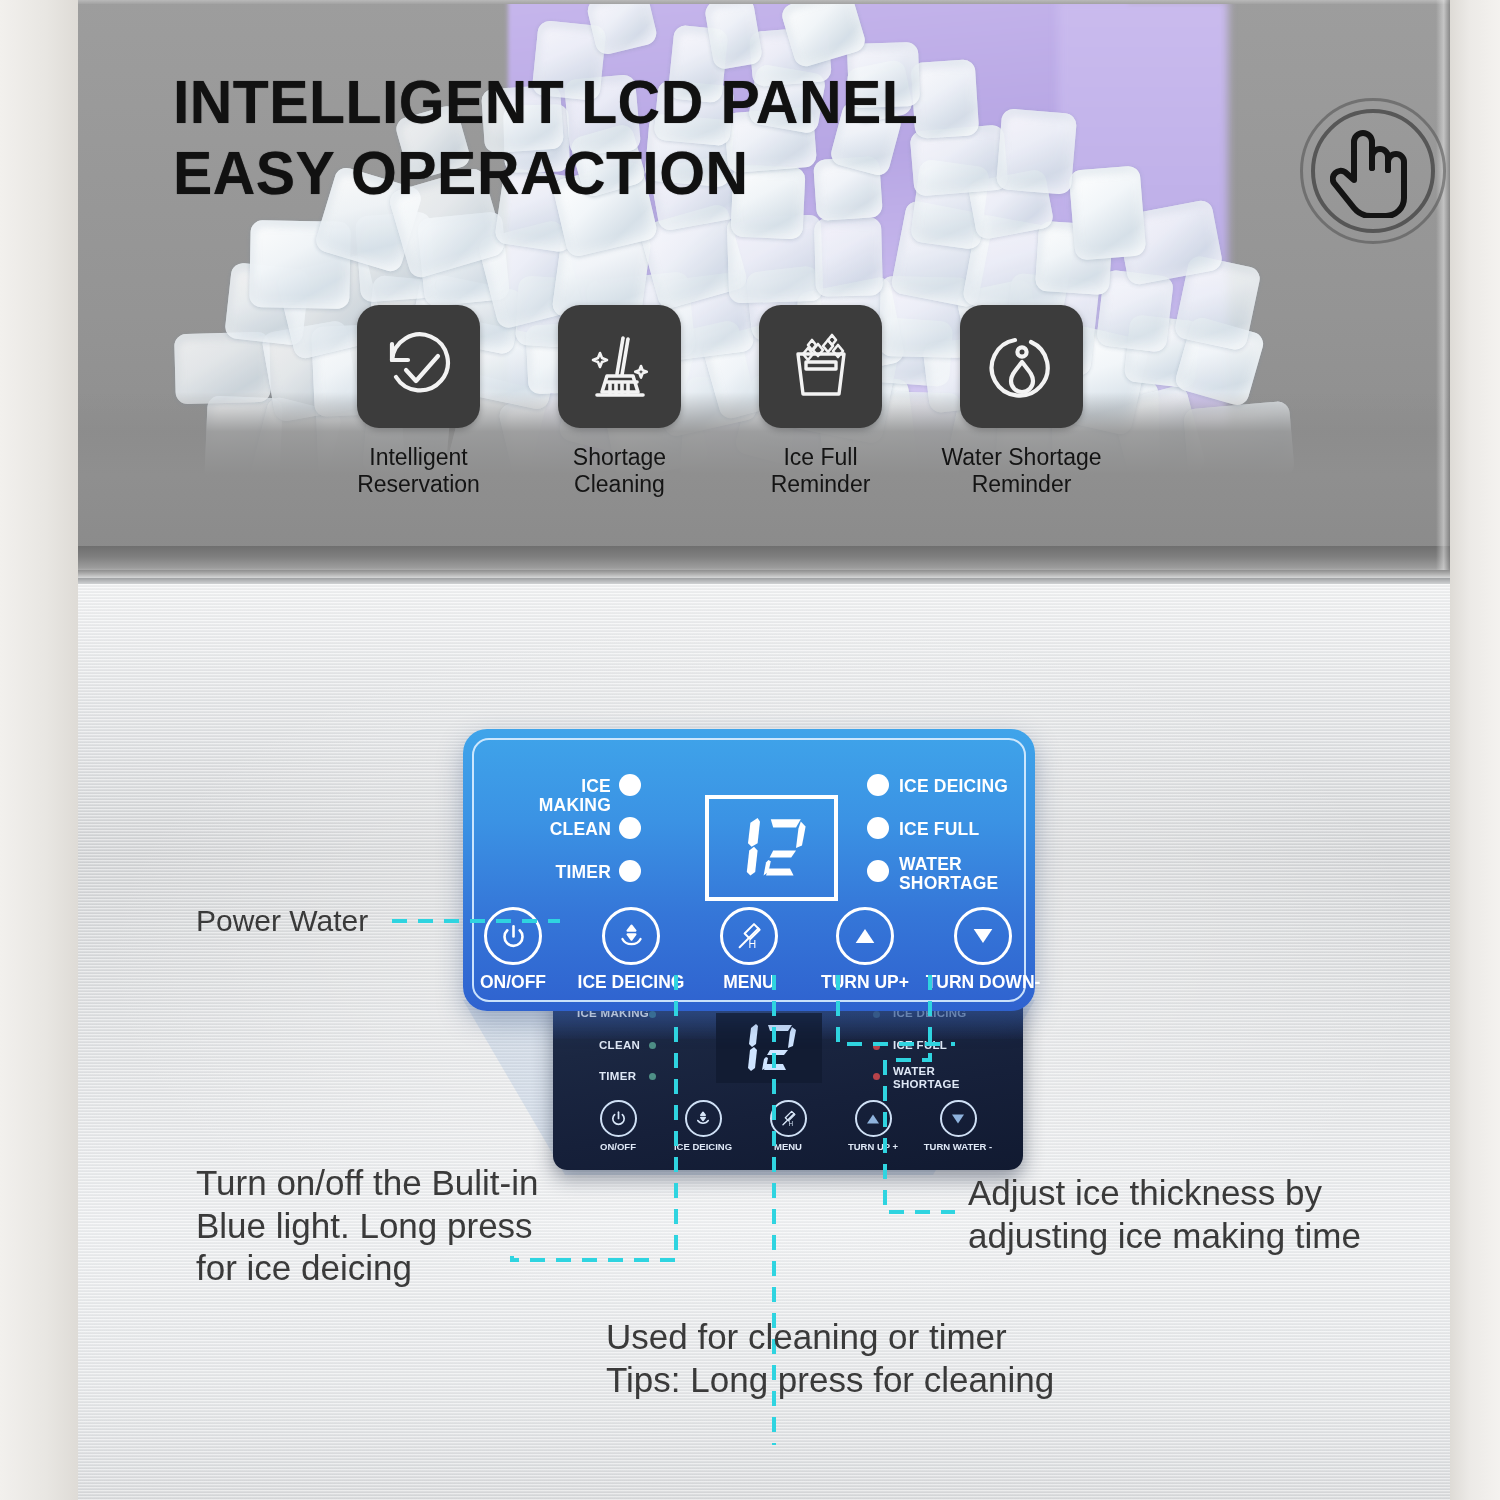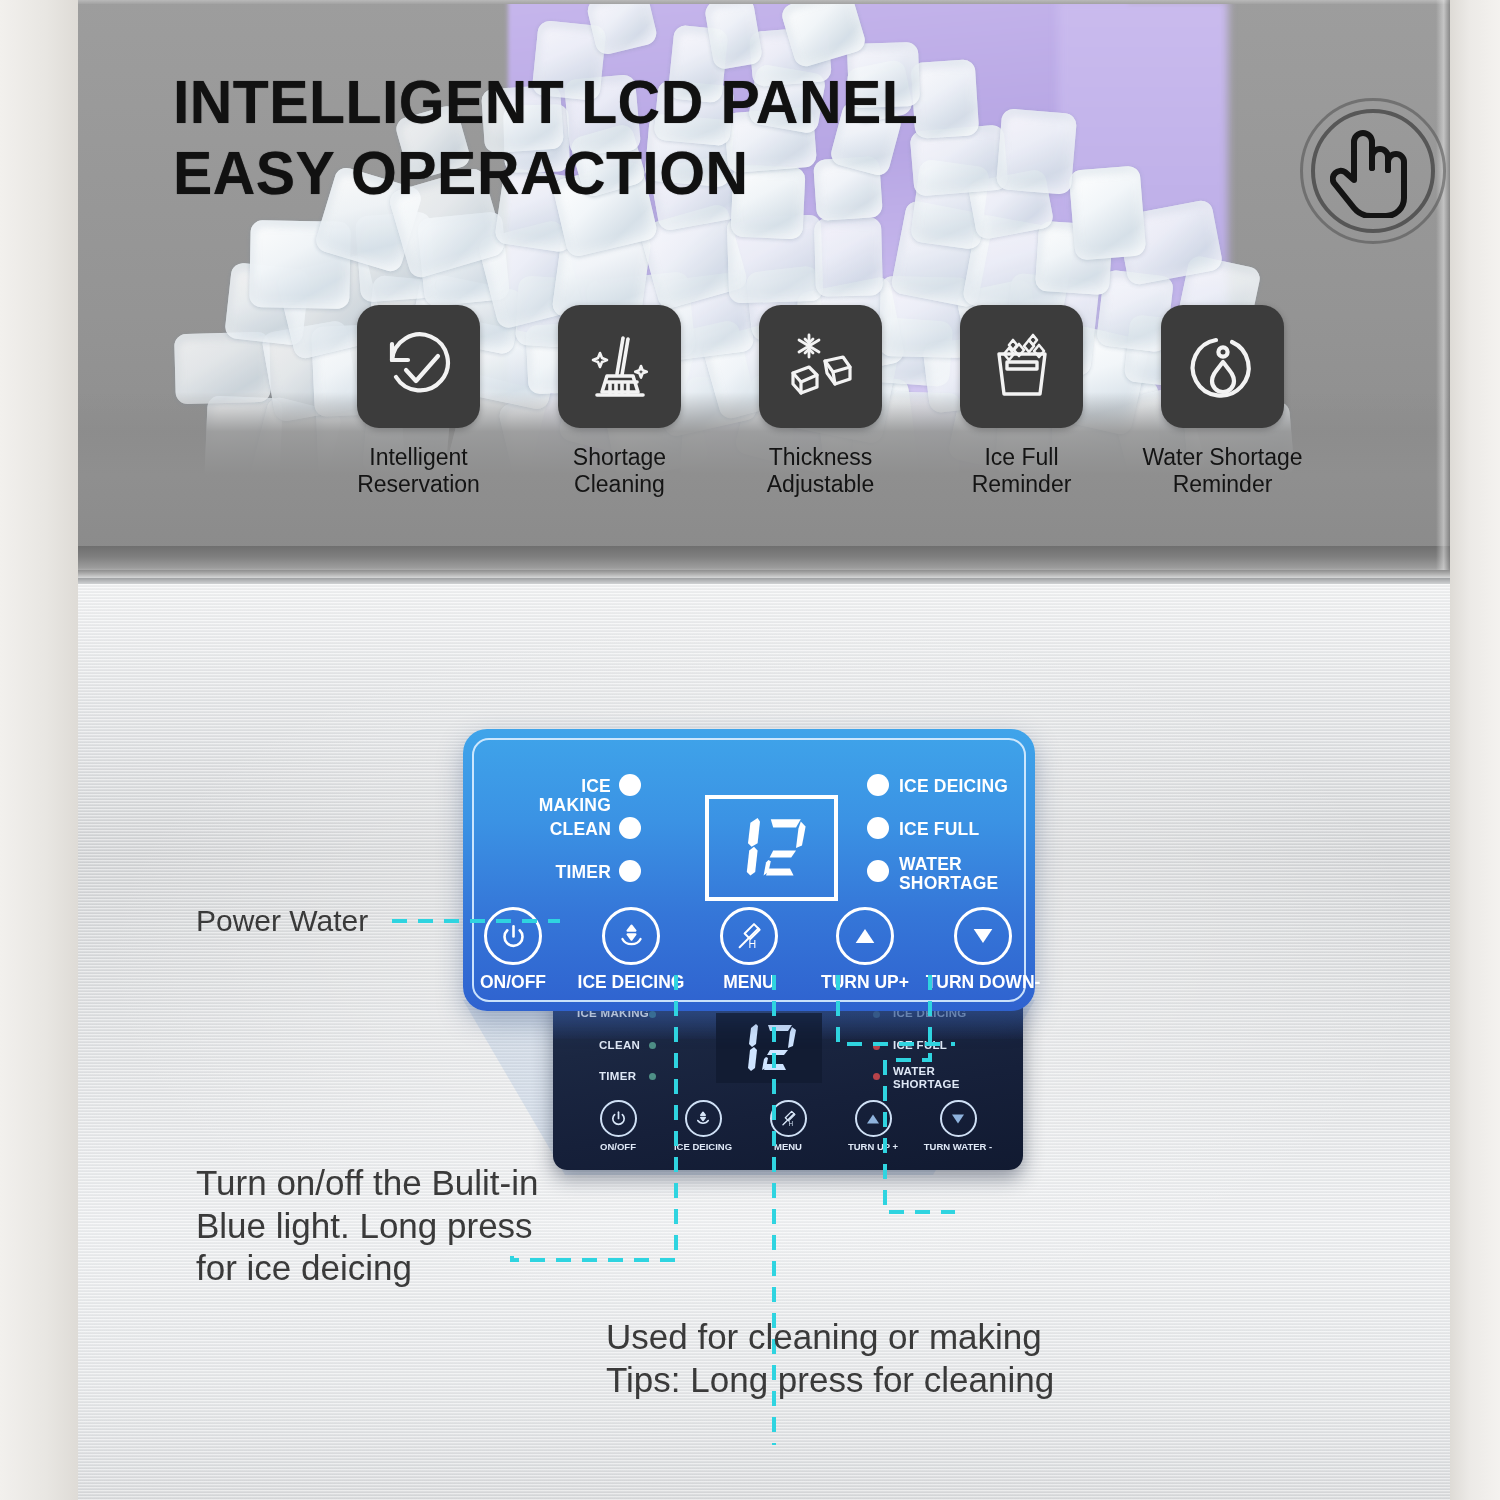--- a/index.html
+++ b/index.html
@@ -467,38 +467,20 @@
             <path d="M27 54 v9 M33 54 v9 M39 54 v9 M45 54 v9"></path>
             <path d="M14 65 h46"></path>
             <path d="M17 23 l2 5 5 2 -5 2 -2 5 -2 -5 -5 -2 5 -2 z" stroke-width="2.6"></path>
             <path d="M58 36 l1.6 4.2 4.2 1.6 -4.2 1.6 -1.6 4.2 -1.6 -4.2 -4.2 -1.6 4.2 -1.6 z" stroke-width="2.6"></path>
           </svg>
         </div>
         <div class="feature-label">Shortage
 Cleaning</div>
       </div>
 
-      <div class="feature">
-        <div class="feature-tile">
-          <svg width="76" height="76" viewBox="0 0 76 76" fill="none" stroke="#f3f3f3" stroke-width="3.2" stroke-linecap="round" stroke-linejoin="round">
-            <g stroke-width="2.8">
-              <path d="M26 6 V28 M16 11 L36 23 M36 11 L16 23"></path>
-              <path d="M22 10 l4 4 4 -4 M22 24 l4 -4 4 4"></path>
-            </g>
-            <path d="M10 44 L26 38 L34 46 L18 53 z"></path>
-            <path d="M18 53 L18 64 L34 58 L34 46"></path>
-            <path d="M10 44 L10 55 L18 64"></path>
-            <path d="M42 32 L60 28 L67 38 L50 43 z"></path>
-            <path d="M50 43 L52 55 L67 50 L67 38"></path>
-            <path d="M42 32 L44 44 L52 55"></path>
-          </svg>
-        </div>
-        <div class="feature-label">Thickness
-Adjustable</div>
-      </div>
 
       <div class="feature">
         <div class="feature-tile">
           <svg width="74" height="74" viewBox="0 0 74 74" fill="none" stroke="#f3f3f3" stroke-width="3.4" stroke-linecap="round" stroke-linejoin="round">
             <path d="M14 24 h46 l-5 40 H19 z"></path>
             <path d="M22 32 h30 v7 H22 z"></path>
             <g stroke-width="2.6">
               <path d="M19 24 l5 -6 5 6 -5 6 z"></path>
               <path d="M29 20 l5 -6 5 6 -5 6 z"></path>
               <path d="M39 16 l5 -6 5 6 -5 6 z"></path>
@@ -711,16 +693,18 @@
       <path d="M774 975 V1445"></path>
       <path d="M838 975 V1044 H955"></path>
       <path d="M930 975 V1060 H885 V1212 H955"></path>
     </g>
   </svg>
 
   <div class="annot" id="annot-power">Power Water</div>
   <div class="annot" id="annot-left">Turn on/off the Bulit-in
 Blue light. Long press
 for ice deicing</div>
-  <div class="annot" id="annot-bottom">Used for cleaning or making
+  <div class="annot" id="annot-right">Adjust ice thickness by
+adjusting ice making time</div>
+  <div class="annot" id="annot-bottom">Used for cleaning or timer
 Tips: Long press for cleaning</div>
 
 </div>
 
 </body></html>

